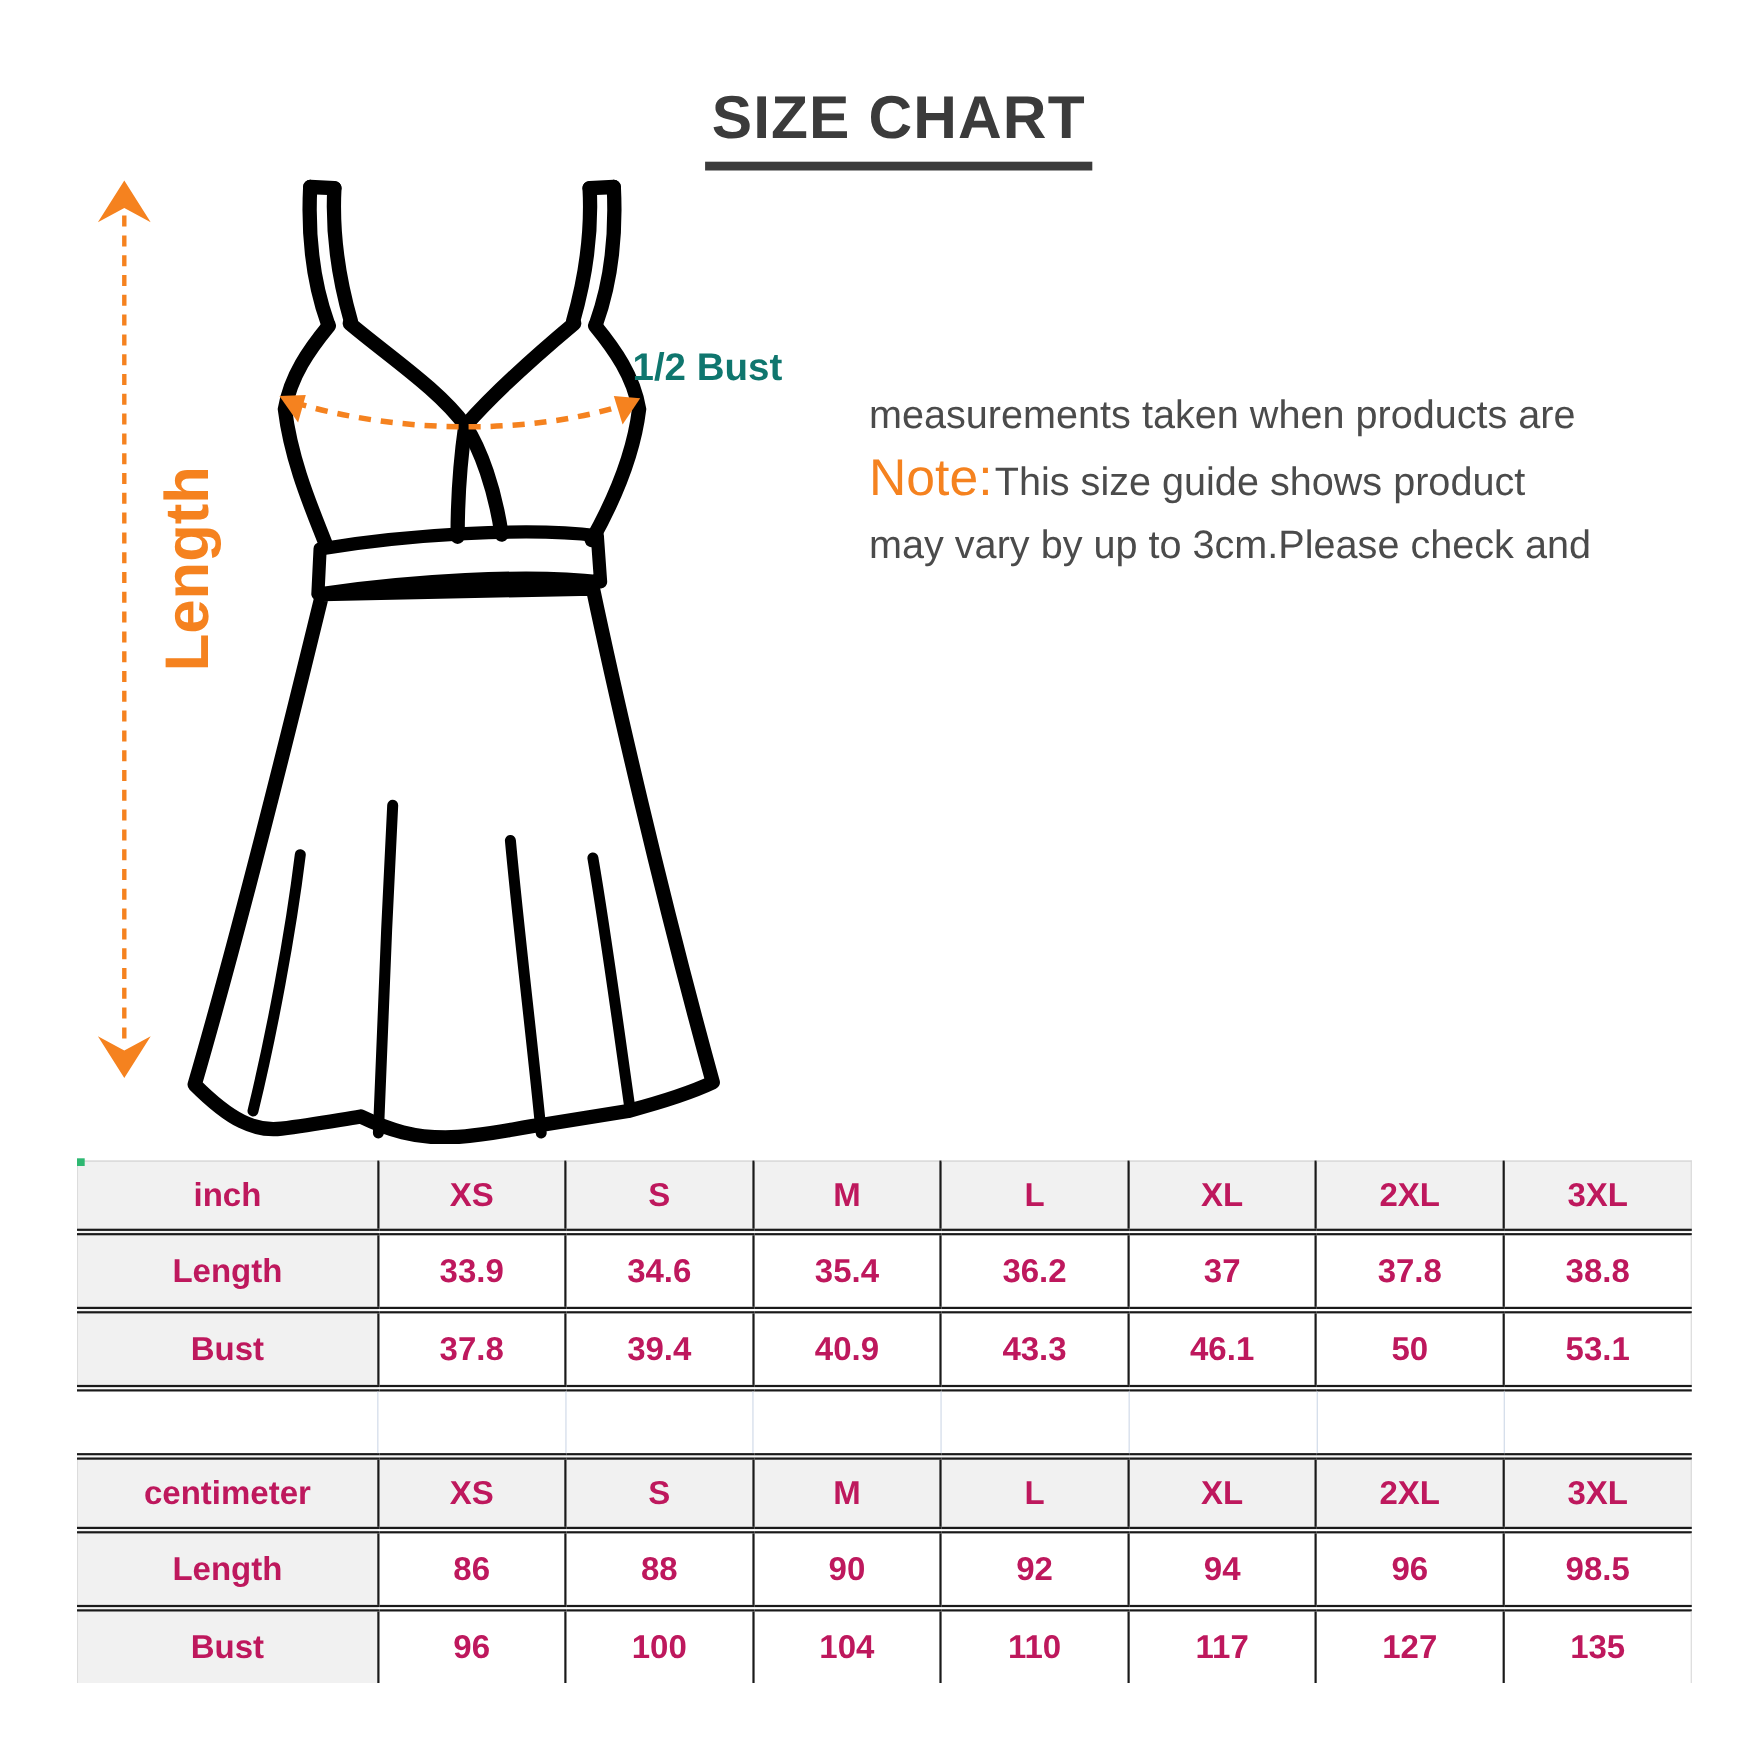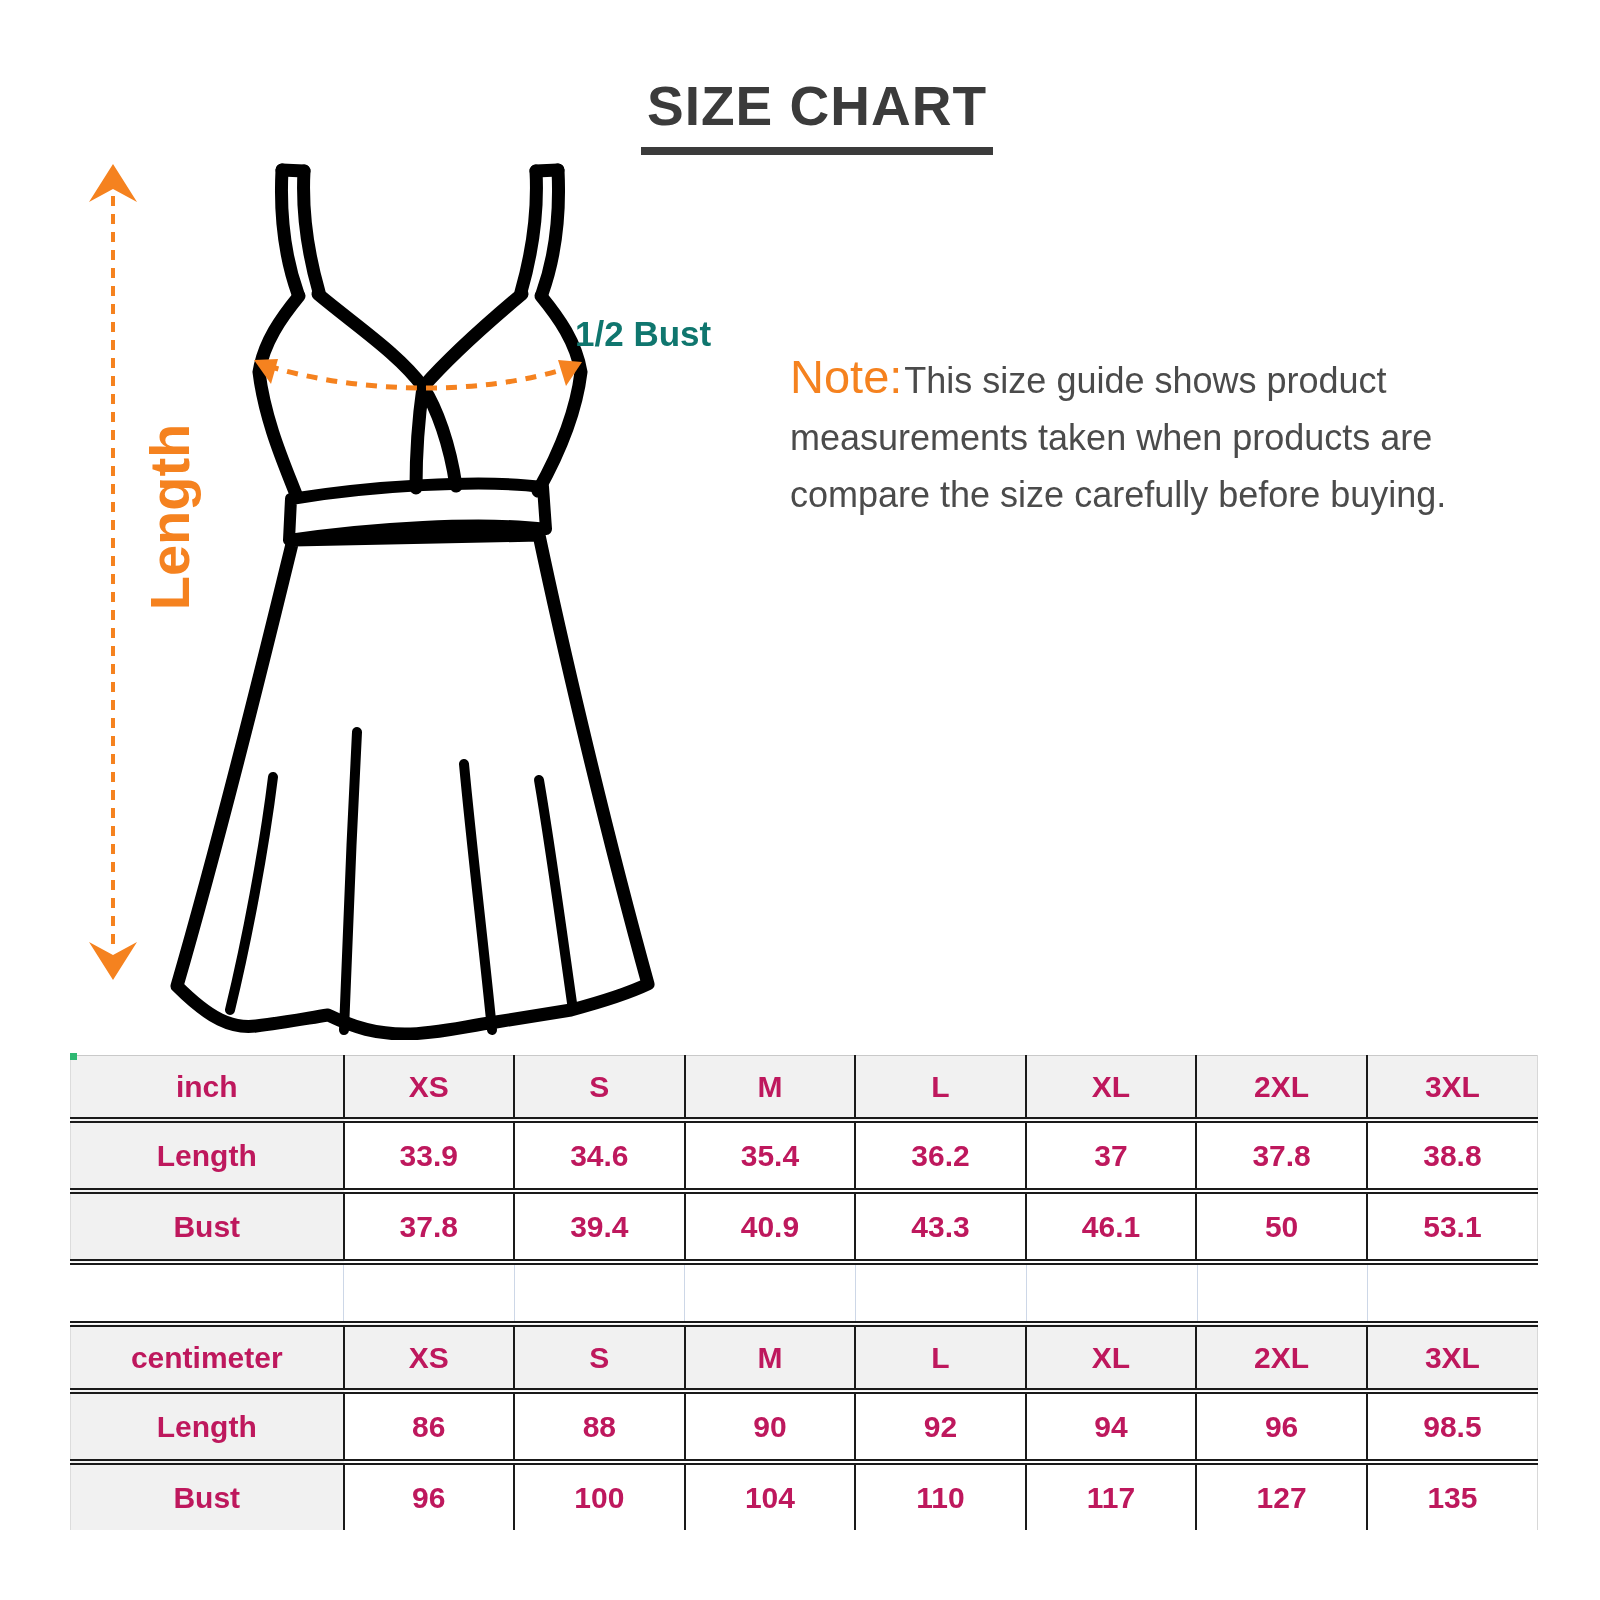--- a/index.html
+++ b/index.html
@@ -106,23 +106,23 @@
       <path d="M208,216 C300,244 420,246 508,218" fill="none" stroke="#f5821f" stroke-width="5" stroke-dasharray="11 9"></path>
       <polygon points="194,210 218,209 211,234" fill="#f5821f"></polygon>
       <polygon points="522,212 498,210 506,236" fill="#f5821f"></polygon>
     </g>
   </svg>
 
   <div class="label-length">Length</div>
   <div class="label-bust">1/2 Bust</div>
 
   <div class="note">
+    <div class="note-line">measurements taken when products are</div>
     <div class="note-line"><span class="note-prefix">Note:</span><span>This size guide shows product</span></div>
-    <div class="note-line">measurements taken when products are</div>
-    <div class="note-line">compare the size carefully before buying.</div>
+    <div class="note-line">may vary by up to 3cm.Please check and</div>
   </div>
 
   <div class="tables-region">
     <div class="corner-mark"></div>
 
     <table class="size-table inch">
       <colgroup>
           <col style="width:273px">
           <col span="7">
         </colgroup>

